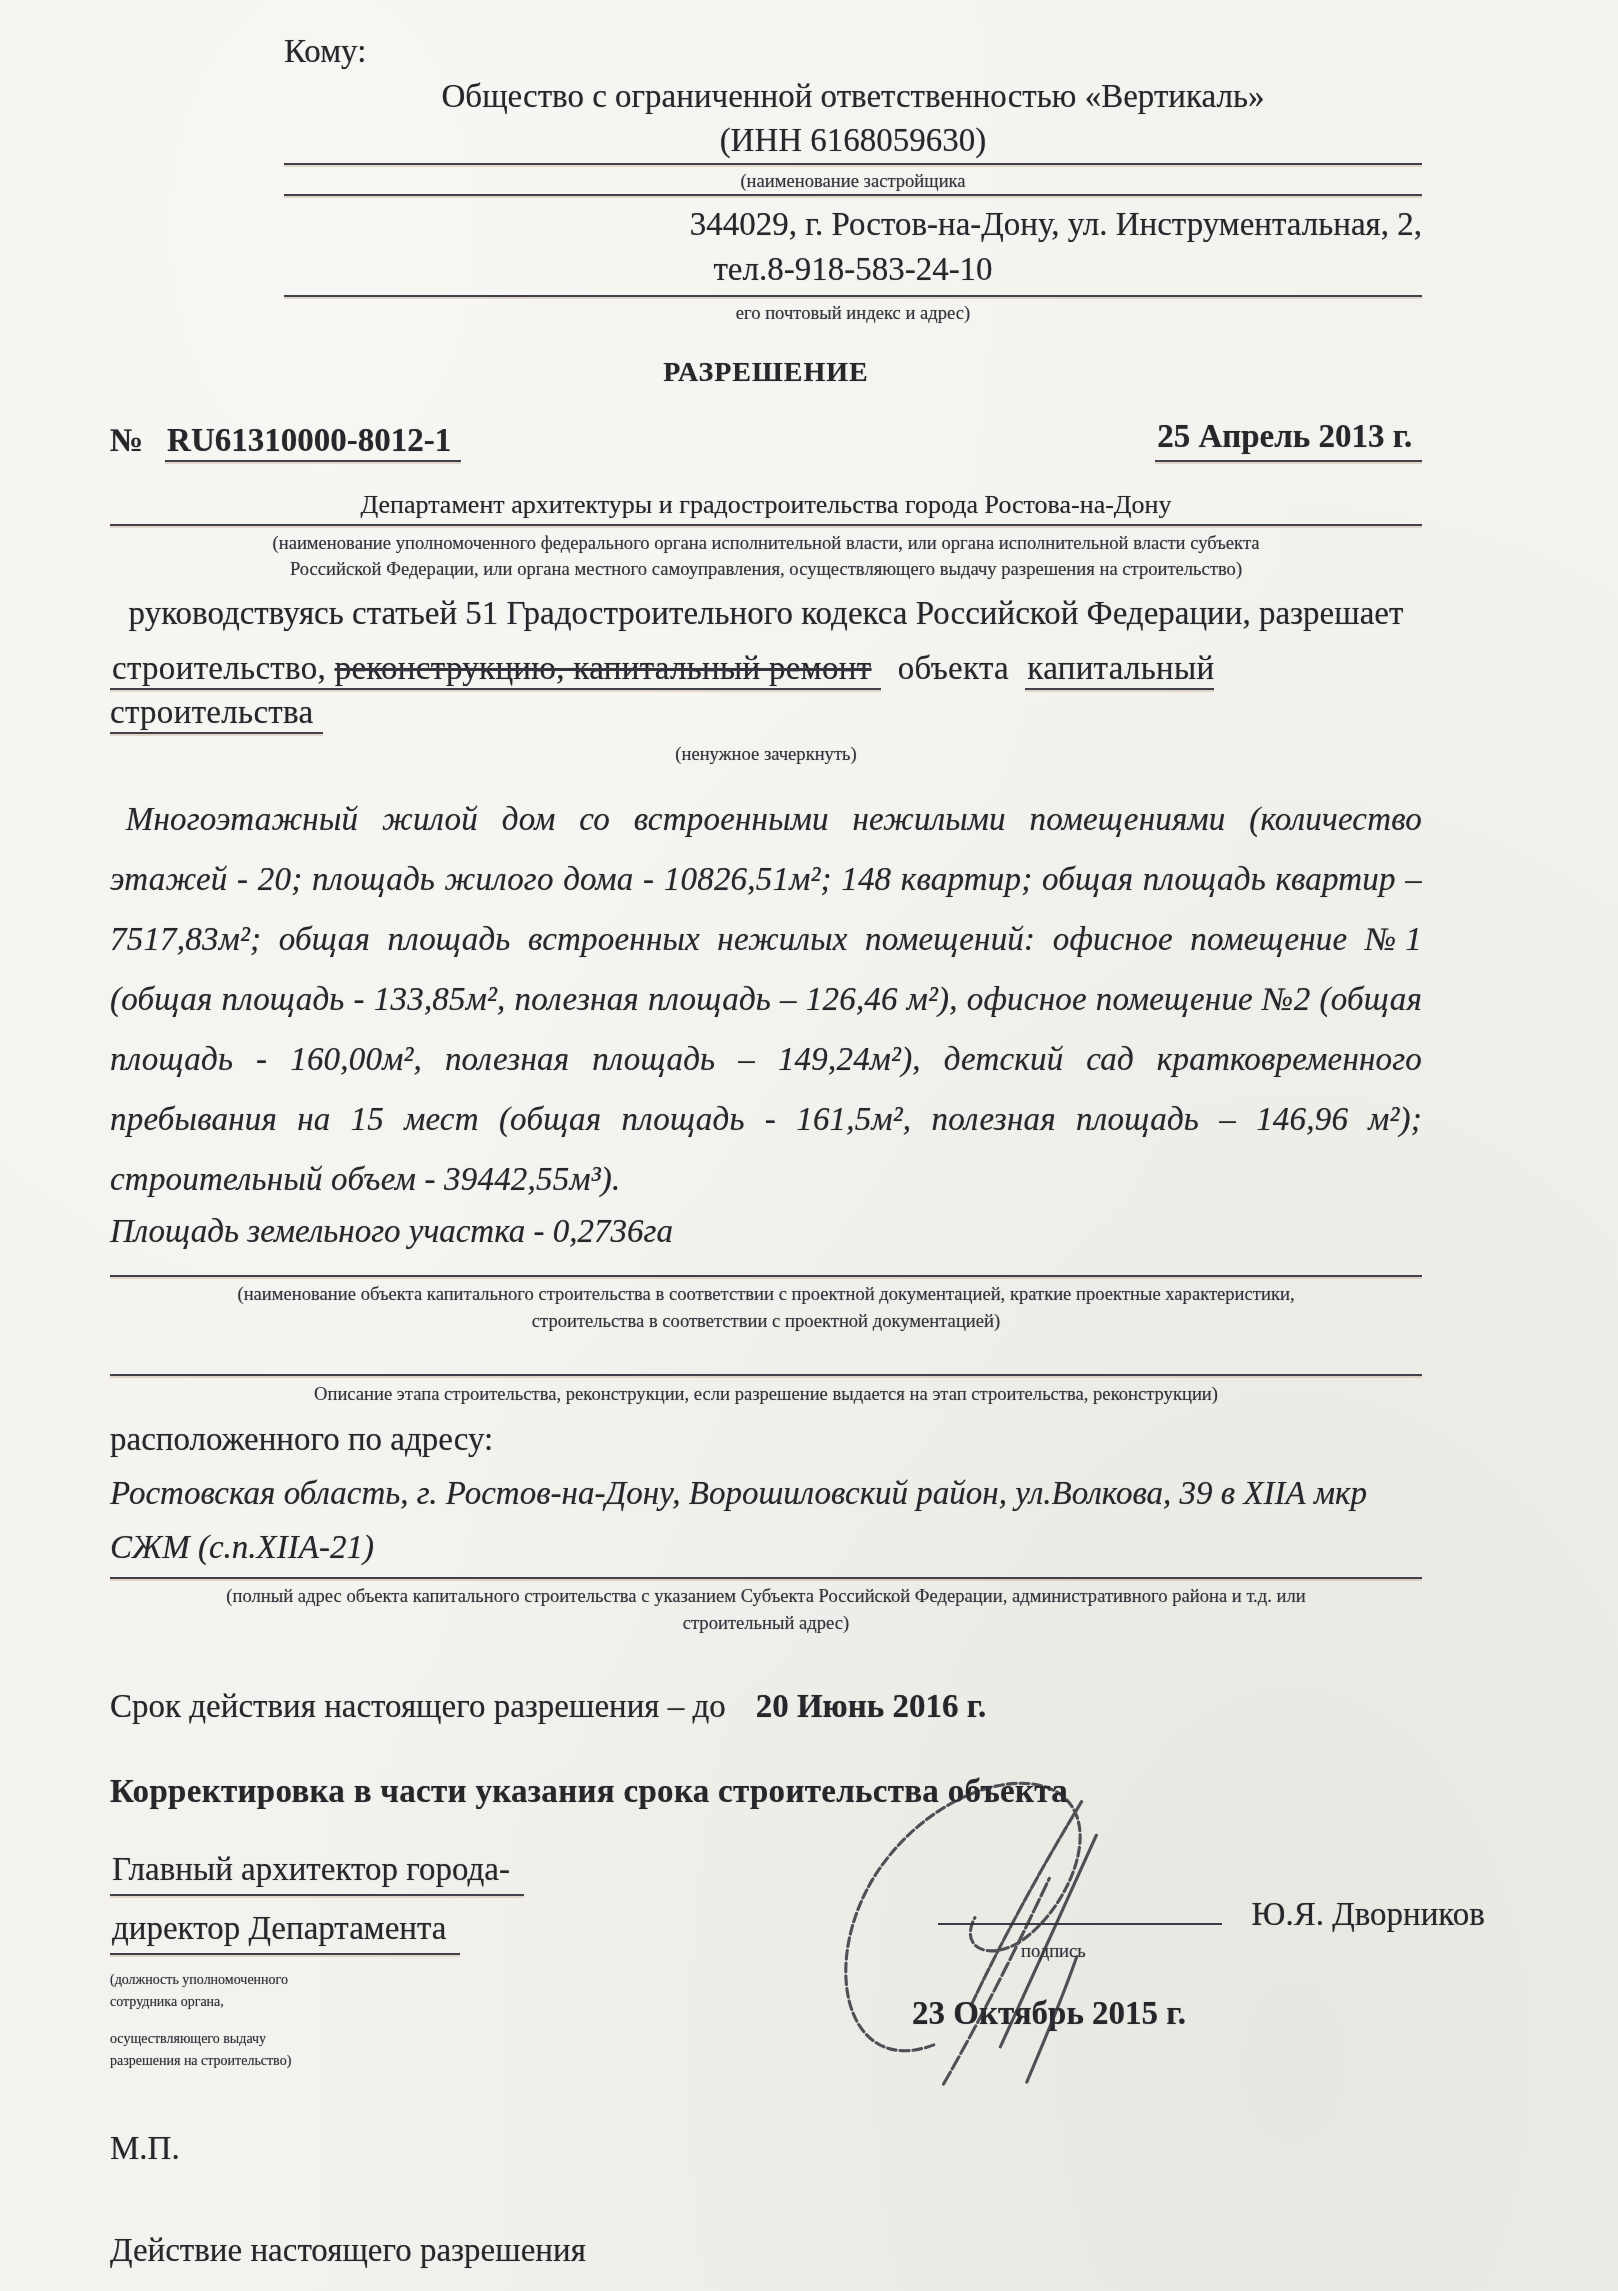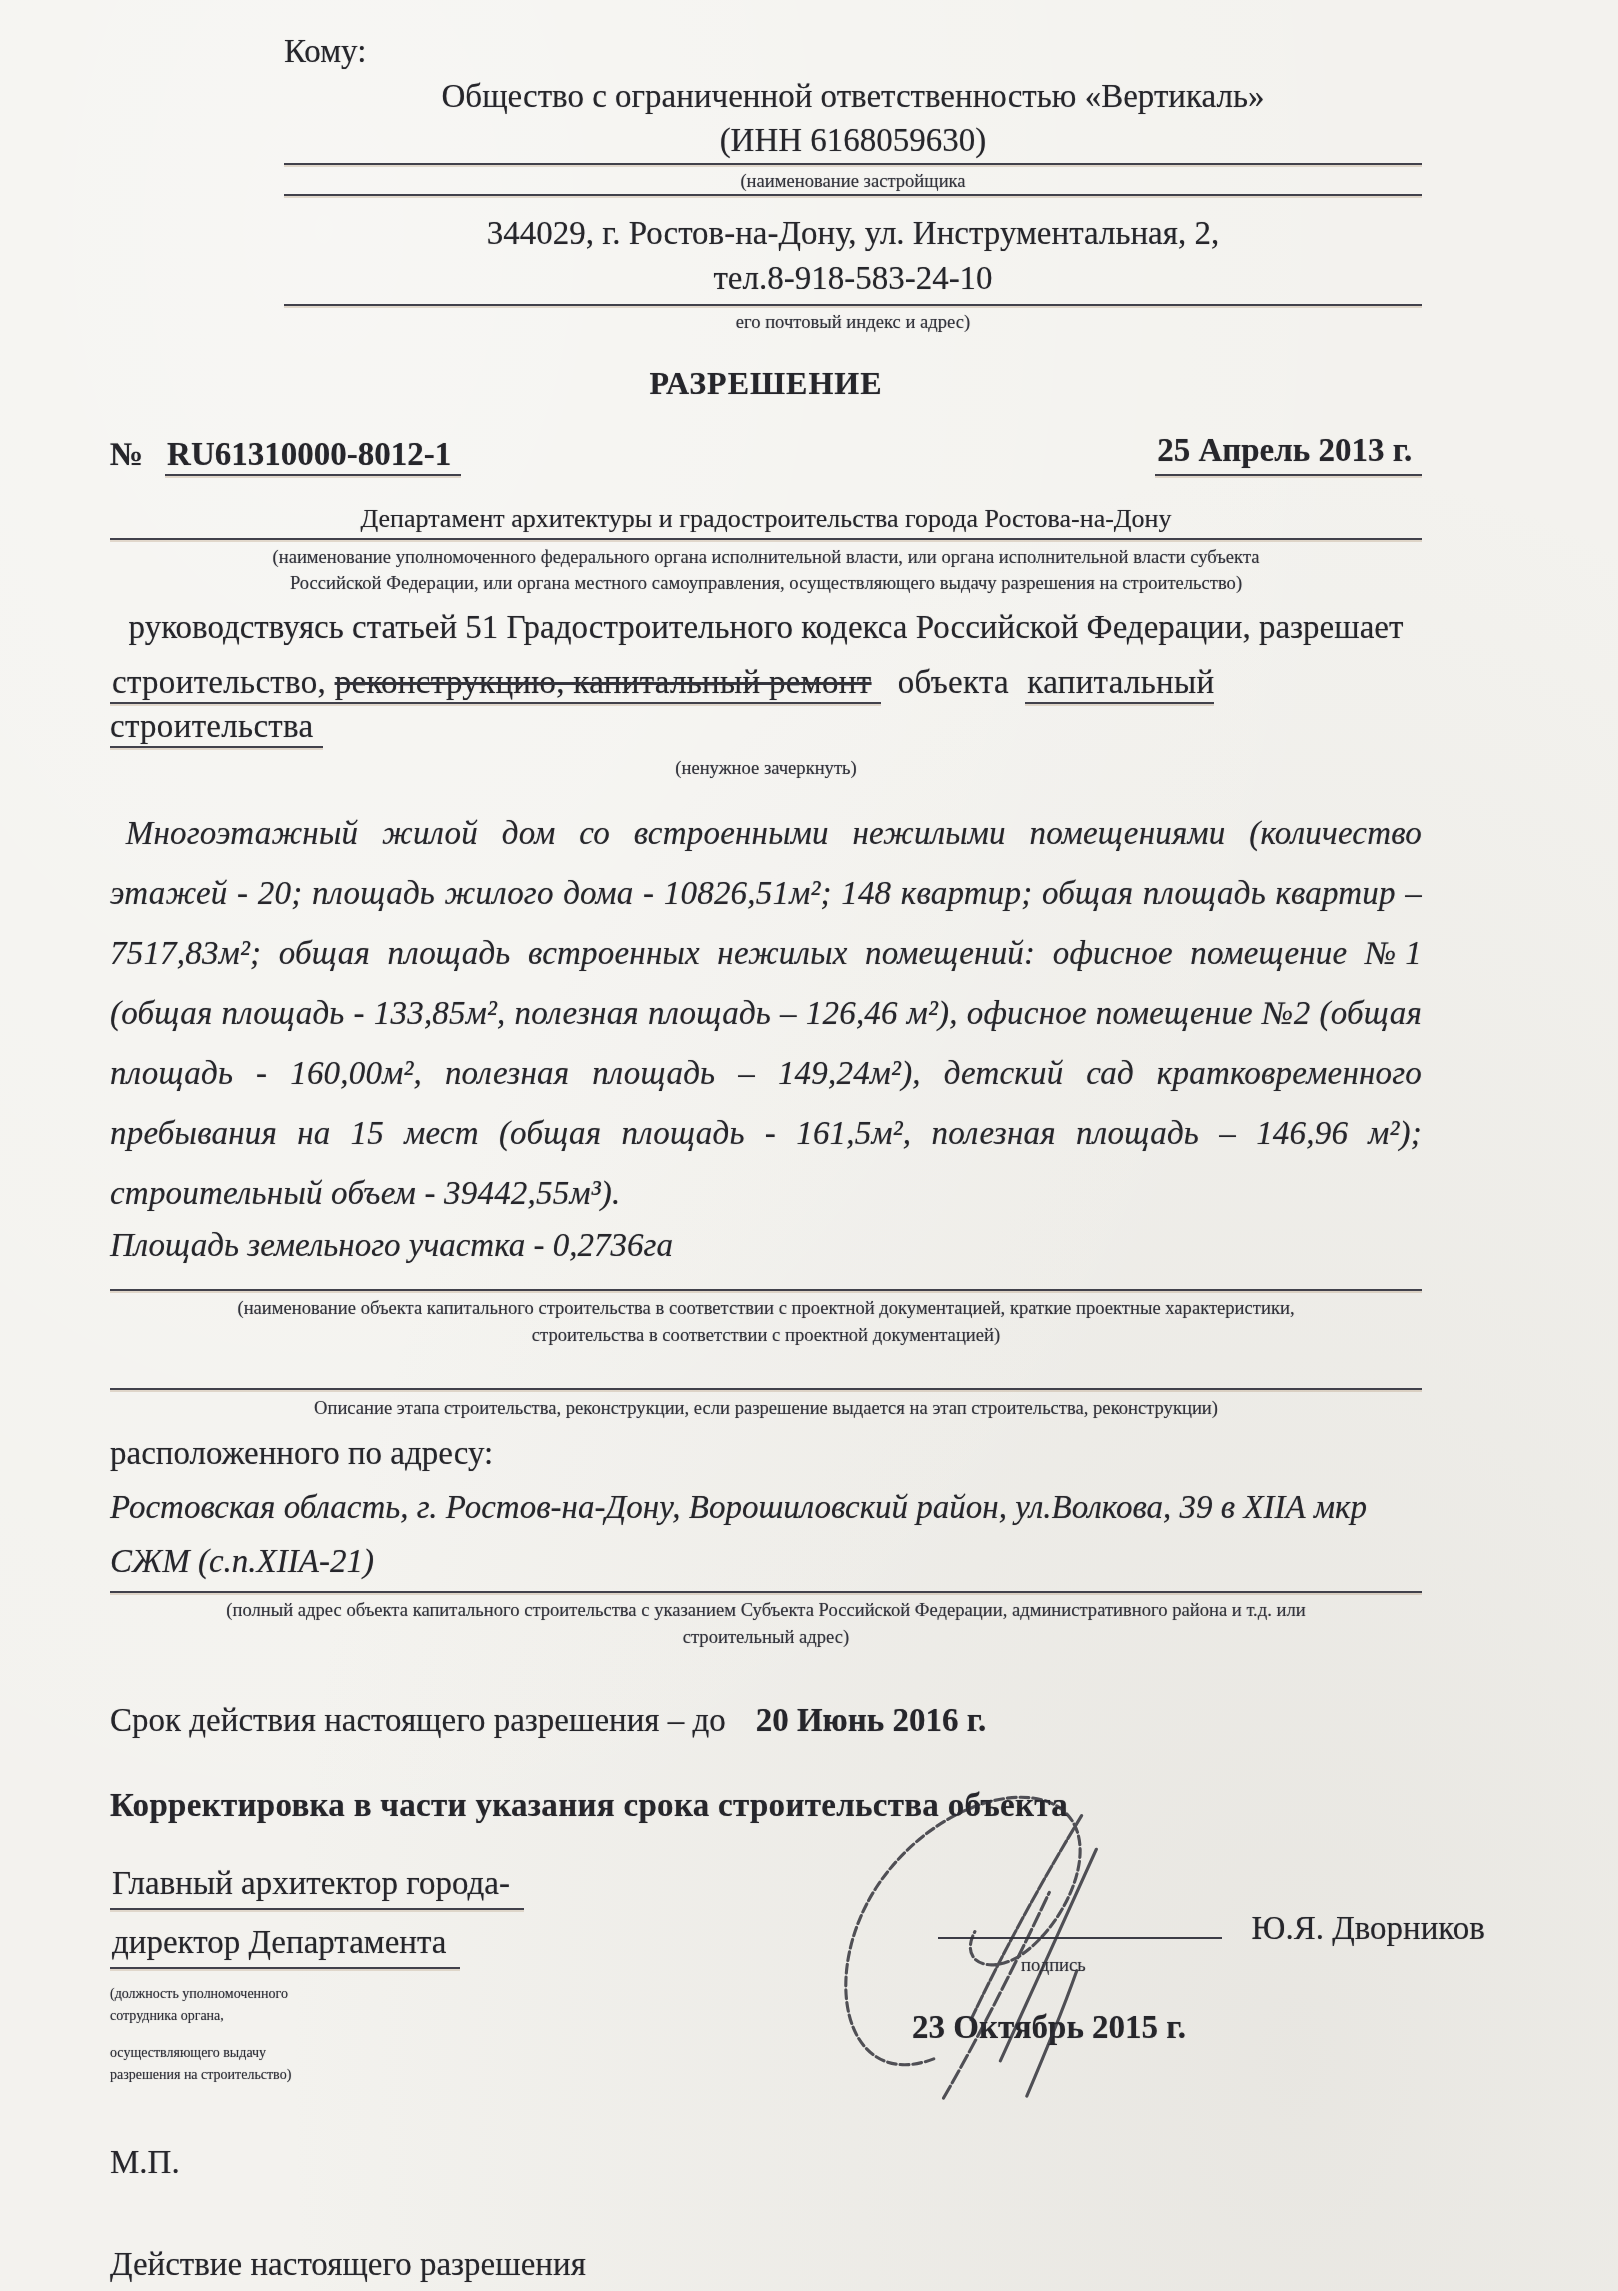--- a/index.html
+++ b/index.html
@@ -51,28 +51,28 @@
   <div class="content">
 
     <div class="dev-block">
       <div class="sz-main fuzz">Кому:</div>
       <div class="dev-inner">
         <div class="sz-main fuzz">Общество с ограниченной ответственностью «Вертикаль»</div>
         <div class="sz-main fuzz">(ИНН 6168059630)</div>
         <div class="rule"></div>
         <div class="sz-cap fuzz center" style="margin-top:2.9px;">(наименование застройщика</div>
         <div class="rule"></div>
-        <div class="sz-main fuzz" style="margin-top:15px;">344029, г. Ростов-на-Дону, ул. Инструментальная, 2,</div>
+        <div class="sz-main fuzz" style="margin-top:6px;text-align:right;">344029, г. Ростов-на-Дону, ул. Инструментальная, 2,</div>
         <div class="sz-main fuzz">тел.8-918-583-24-10</div>
         <div class="rule" style="margin-top:3.9px;"></div>
         <div class="sz-cap fuzz center" style="margin-top:2.9px;">его почтовый индекс и адрес)</div>
       </div>
     </div>
 
-    <div class="center b fuzz" style="font-size:32px;margin-top:29px;letter-spacing:1px;">РАЗРЕШЕНИЕ</div>
+    <div class="center b fuzz" style="font-size:28px;margin-top:29px;letter-spacing:1px;">РАЗРЕШЕНИЕ</div>
 
     <div class="numrow sz-main">
       <div>
         <span class="b fuzz">№</span>
         <span class="b fuzz u-inline" style="margin-left:13.7px;">RU61310000-8012-1</span>
       </div>
       <span class="b fuzz u-inline">25 Апрель 2013 г.</span>
     </div>
 
     <div class="rule center fuzz" style="font-size:26px;margin-top:27.4px;padding-bottom:3.9px;">Департамент архитектуры и градостроительства города Ростова-на-Дону</div>

